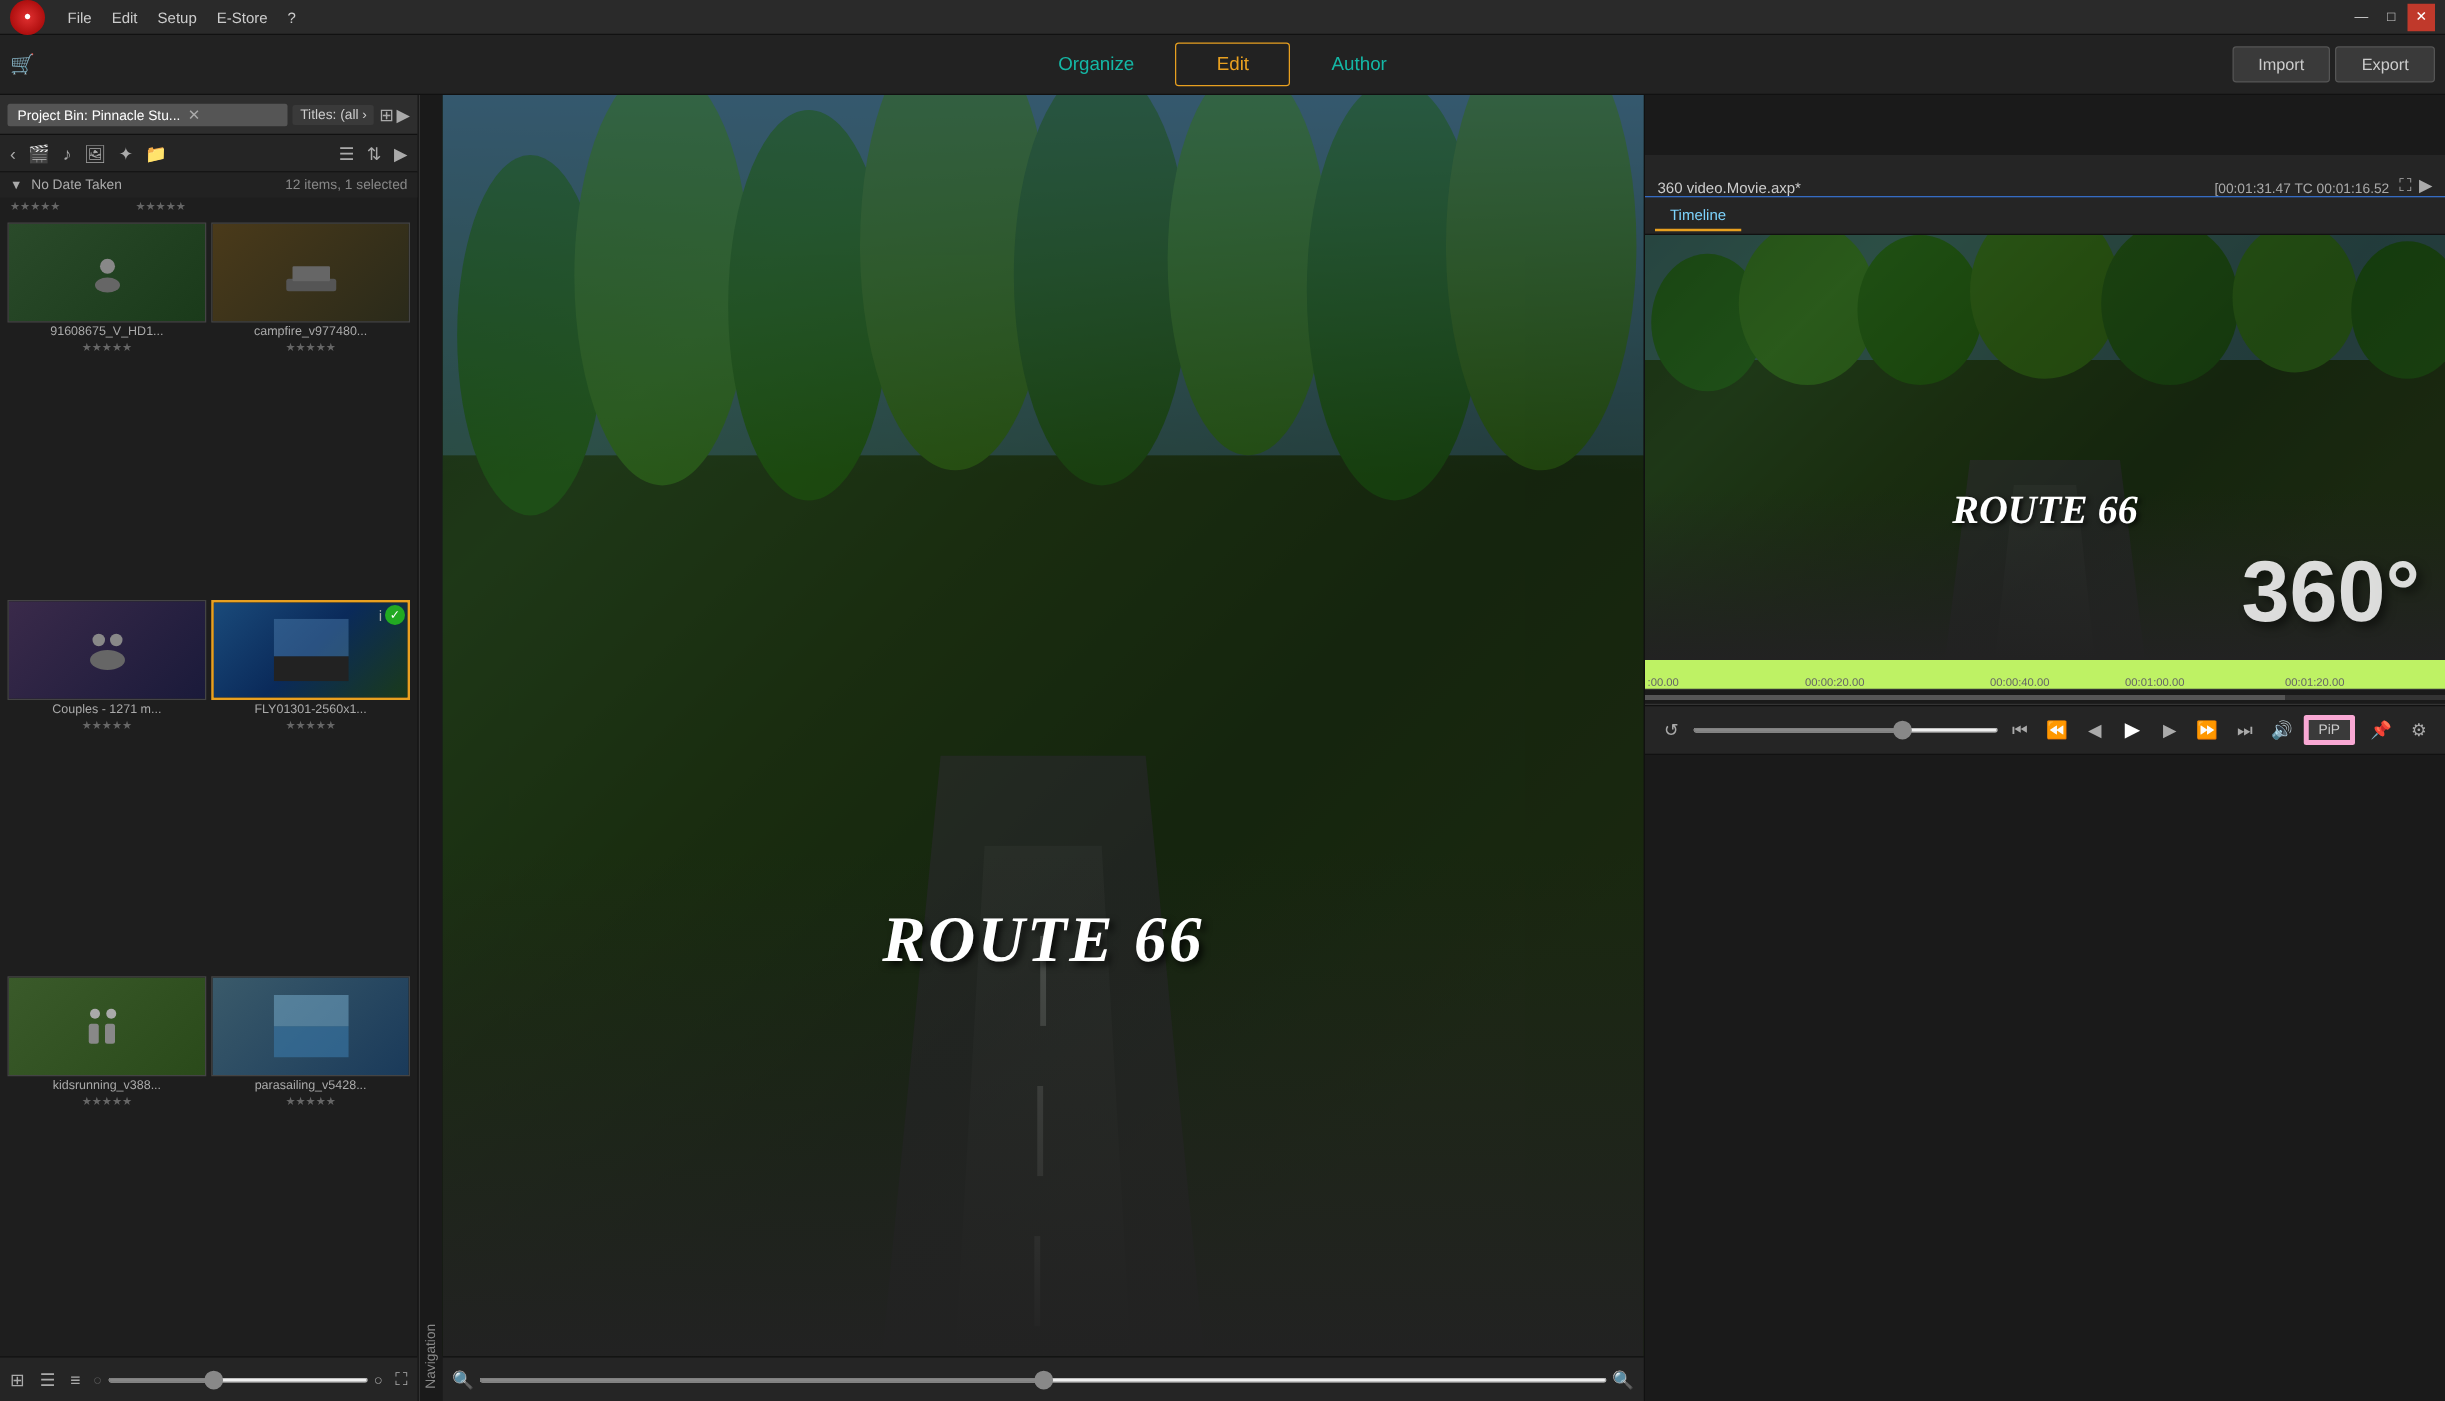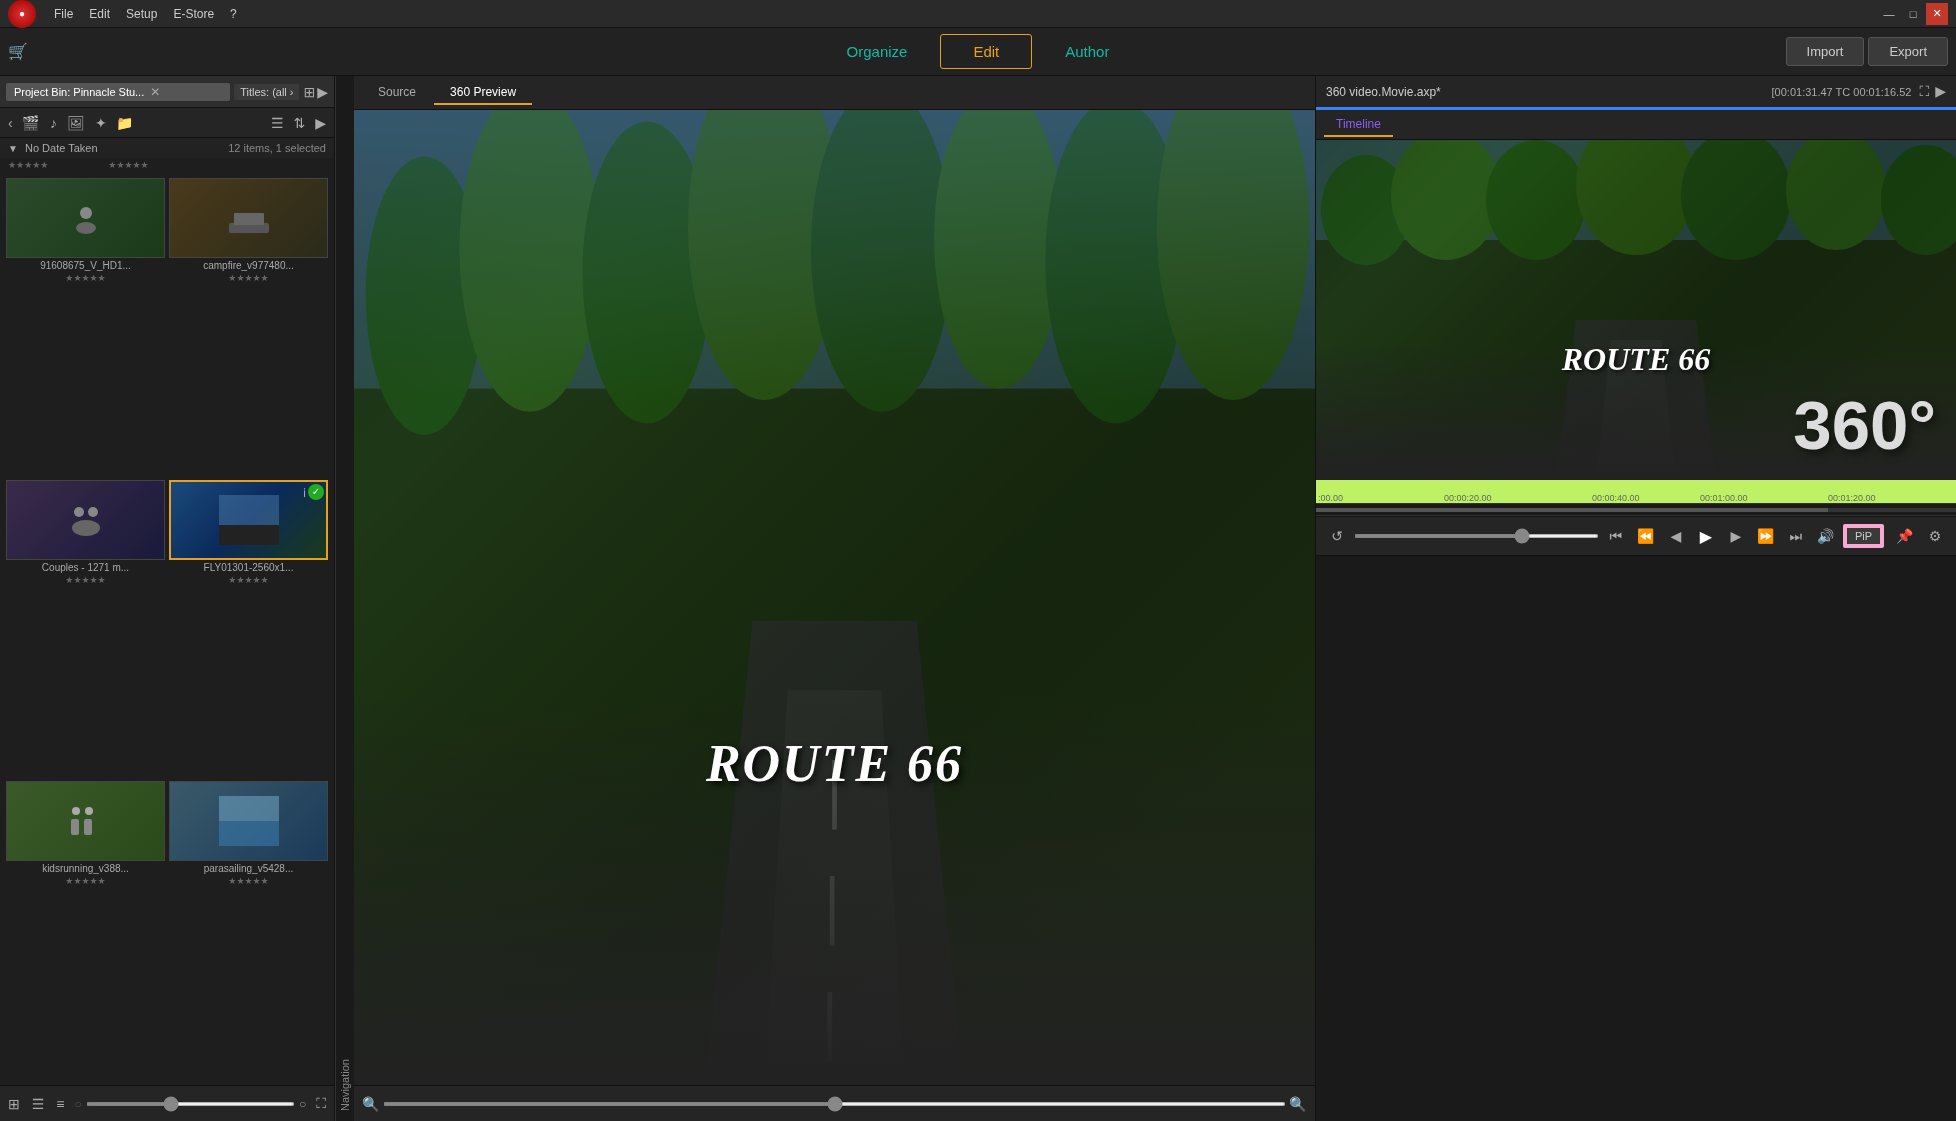--- a/index.html
+++ b/index.html
@@ -353,45 +353,46 @@
       width: 640px;
       display: flex;
       flex-direction: column;
       flex-shrink: 0;
     }
 
     .right-header {
       height: 34px;
       background: #252525;
       display: flex;
-      align-items: center;
+      align-items: flex-end;
       padding: 0 10px;
       gap: 8px;
-      border-bottom: 3px solid #3b82f6;
+      border-bottom: 1px solid #3b82f6;
+      margin-top: 48px;
     }
     .right-title { font-size: 12px; color: #ccc; flex: 1; }
     .right-timecode { font-size: 11px; color: #aaa; }
     .right-icons { display: flex; gap: 6px; }
 
     .timeline-tab-row {
       height: 30px;
       background: #252525;
       display: flex;
       align-items: center;
       padding: 0 8px;
       border-bottom: 1px solid #111;
     }
     .timeline-tab {
       padding: 4px 12px;
       font-size: 12px;
       cursor: pointer;
       color: #aaa;
       border-bottom: 2px solid transparent;
     }
-    .timeline-tab.active { color: #8b5cf6; border-bottom-color: #e8a020; }
+    .timeline-tab.active { color: #7dd3fc; border-bottom-color: #e8a020; }
 
     .right-preview {
       height: 340px;
       background: #111;
       position: relative;
       overflow: hidden;
     }
     .right-preview-video {
       width: 100%;
       height: 100%;
@@ -652,24 +653,20 @@
       <span class="tb-icon">⛶</span>
     </div>
   </div>
 
   <div class="nav-side">
     <span>Navigation</span>
   </div>
 
   <div class="center-panel">
 
-    <div class="preview-tabs">
-      <div class="preview-tab">Source</div>
-      <div class="preview-tab active">360 Preview</div>
-    </div>
 
     <div class="preview-area">
       <div class="preview-video">
         <div class="sky-overlay"></div>
 
         <svg style="position:absolute;top:0;left:0;width:100%;height:100%;opacity:0.7" viewBox="0 0 820 420" preserveAspectRatio="none">
           <rect x="0" y="0" width="820" height="420" fill="#1a2a10"></rect>
           <rect x="0" y="0" width="820" height="120" fill="#4a7ab5" opacity="0.4"></rect>
 
           <ellipse cx="60" cy="80" rx="50" ry="60" fill="#1a4a10"></ellipse>

